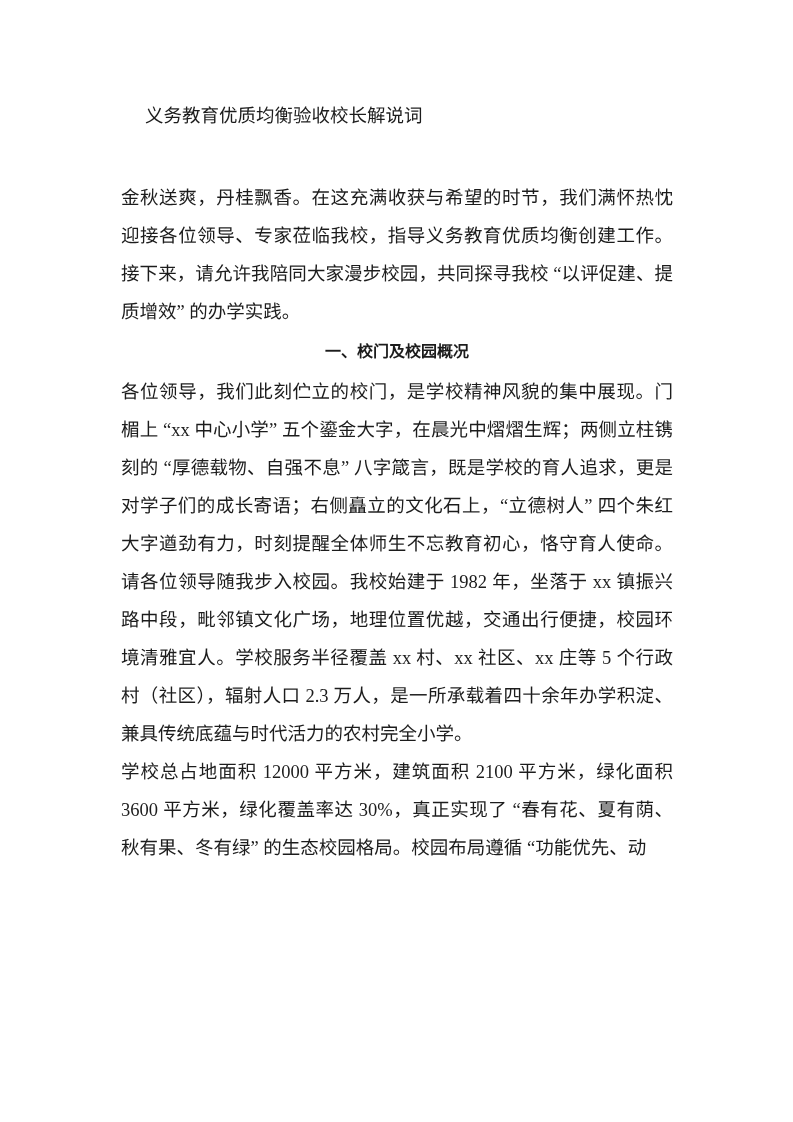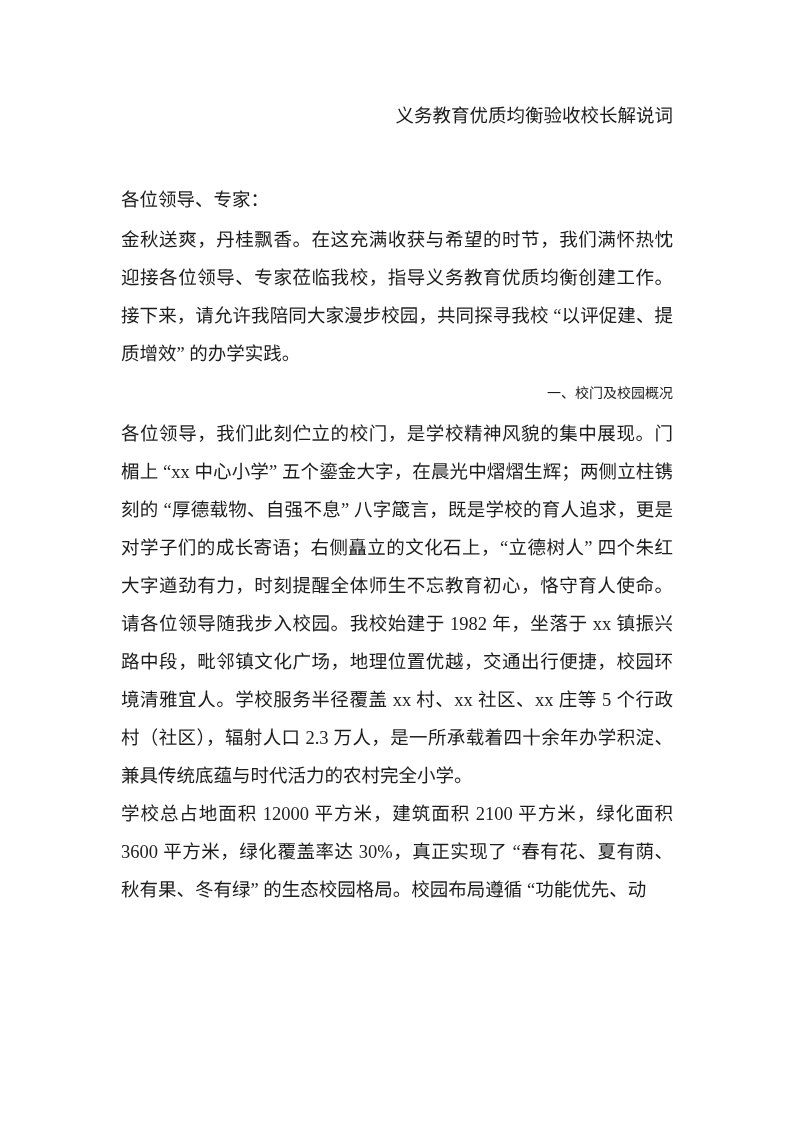--- a/index.html
+++ b/index.html
@@ -19,46 +19,46 @@
     padding: 95px 120px 0 121px;
     overflow: hidden;
     color: #1c1c1c;
     font-size: 18.5px;
   }
   .doc-title {
     font-size: 18.5px;
     font-weight: normal;
     line-height: 42px;
     margin-bottom: 42px; 
-    text-align: right;
+    text-align: left;
+    margin-left: 24px;
   }
   .line {
     line-height: 42px;
     text-align: left;
   }
   .para {
     line-height: 38px;
     text-align: justify;
     text-justify: inter-character;
   }
   .section-heading {
-    font-size: 14px;
-    font-weight: normal;
+    font-size: 16px;
+    font-weight: bold;
     line-height: 42px;
-    text-align: right;
+    text-align: center;
   }
 </style>
 </head>
 <body>
 
 <div class="page">
 
   <h1 class="doc-title">义务教育优质均衡验收校长解说词</h1>
 
-  <p class="line">各位领导、专家：</p>
 
 
   <p class="para">金秋送爽，丹桂飘香。在这充满收获与希望的时节，我们满怀热忱迎接各位领导、专家莅临我校，指导义务教育优质均衡创建工作。接下来，请允许我陪同大家漫步校园，共同探寻我校 “以评促建、提质增效” 的办学实践。</p>
 
   <h2 class="section-heading">一、校门及校园概况</h2>
 
   <p class="para">各位领导，我们此刻伫立的校门，是学校精神风貌的集中展现。门楣上 “xx 中心小学” 五个鎏金大字，在晨光中熠熠生辉；两侧立柱镌刻的 “厚德载物、自强不息” 八字箴言，既是学校的育人追求，更是对学子们的成长寄语；右侧矗立的文化石上，“立德树人” 四个朱红大字遒劲有力，时刻提醒全体师生不忘教育初心，恪守育人使命。请各位领导随我步入校园。我校始建于 1982 年，坐落于 xx 镇振兴路中段，毗邻镇文化广场，地理位置优越，交通出行便捷，校园环境清雅宜人。学校服务半径覆盖 xx 村、xx 社区、xx 庄等 5 个行政村（社区），辐射人口 2.3 万人，是一所承载着四十余年办学积淀、兼具传统底蕴与时代活力的农村完全小学。</p>
 
   <p class="para">学校总占地面积 12000 平方米，建筑面积 2100 平方米，绿化面积 3600 平方米，绿化覆盖率达 30%，真正实现了 “春有花、夏有荫、秋有果、冬有绿” 的生态校园格局。校园布局遵循 “功能优先、动</p>
 

